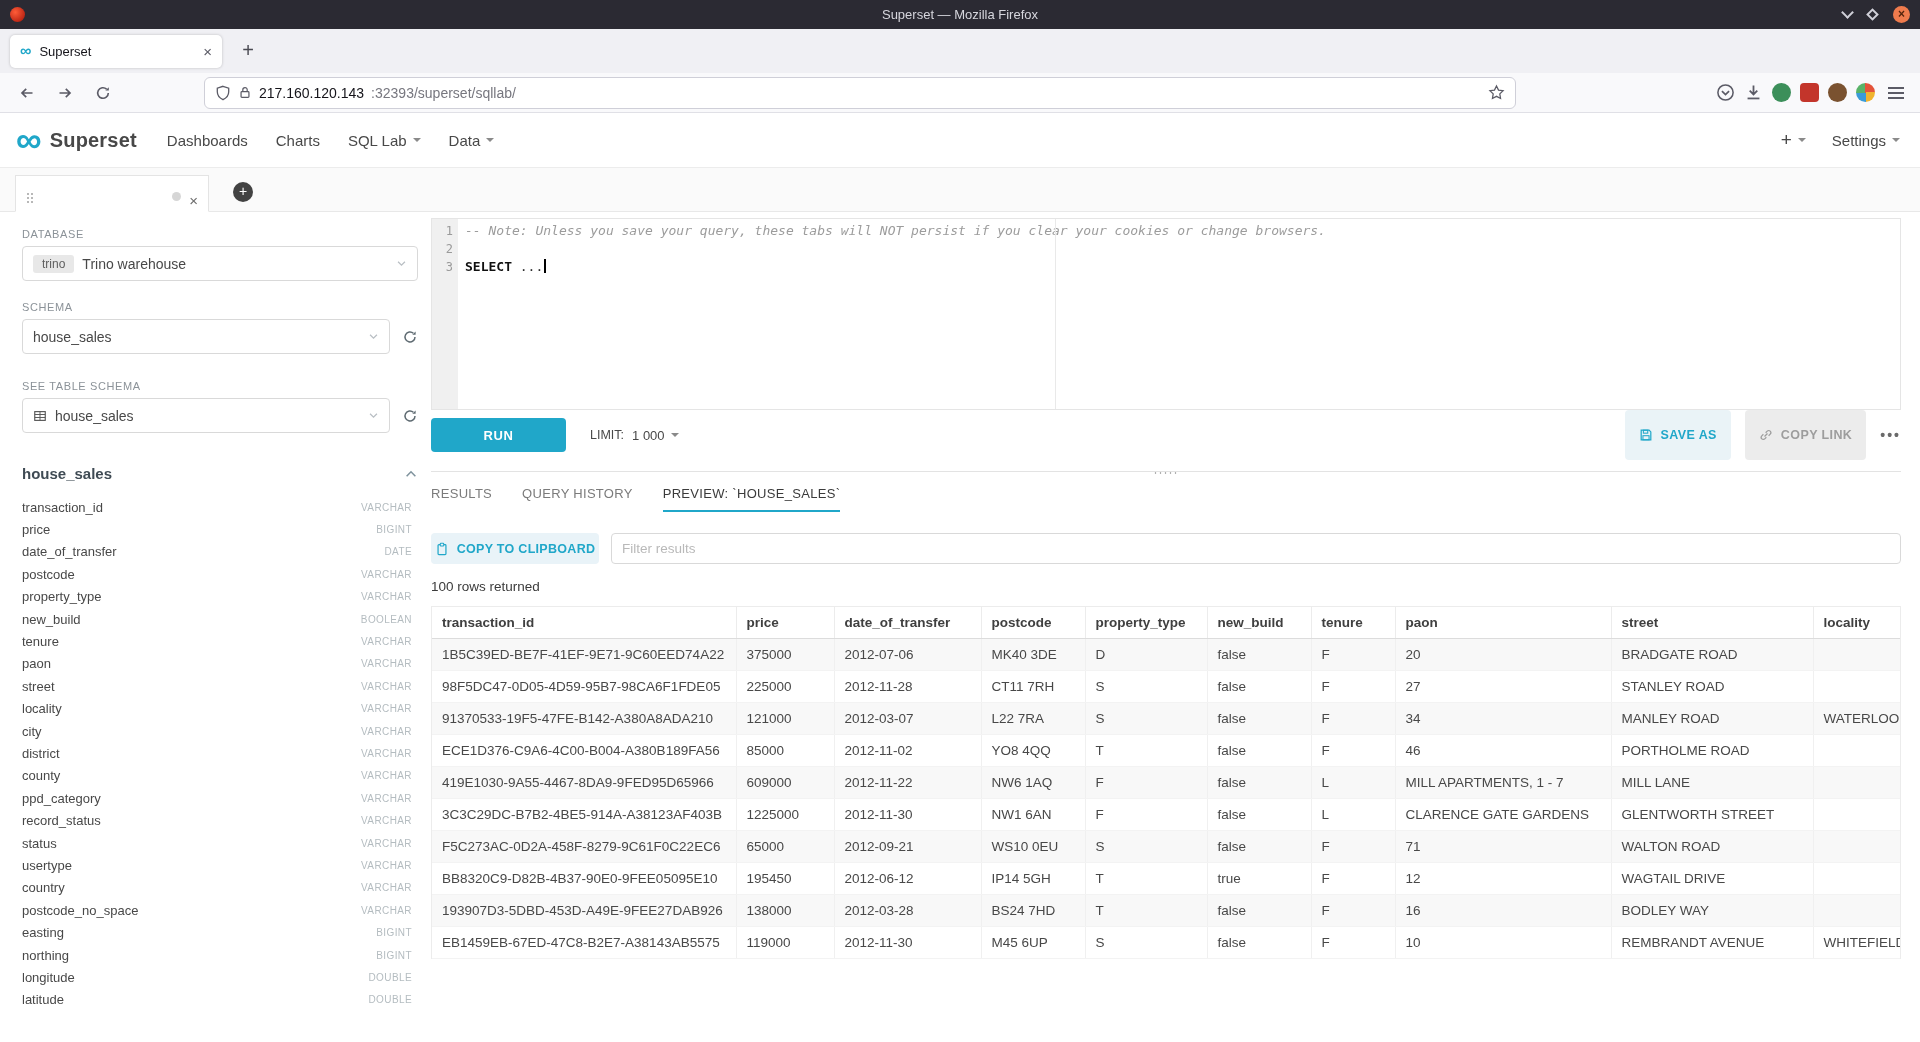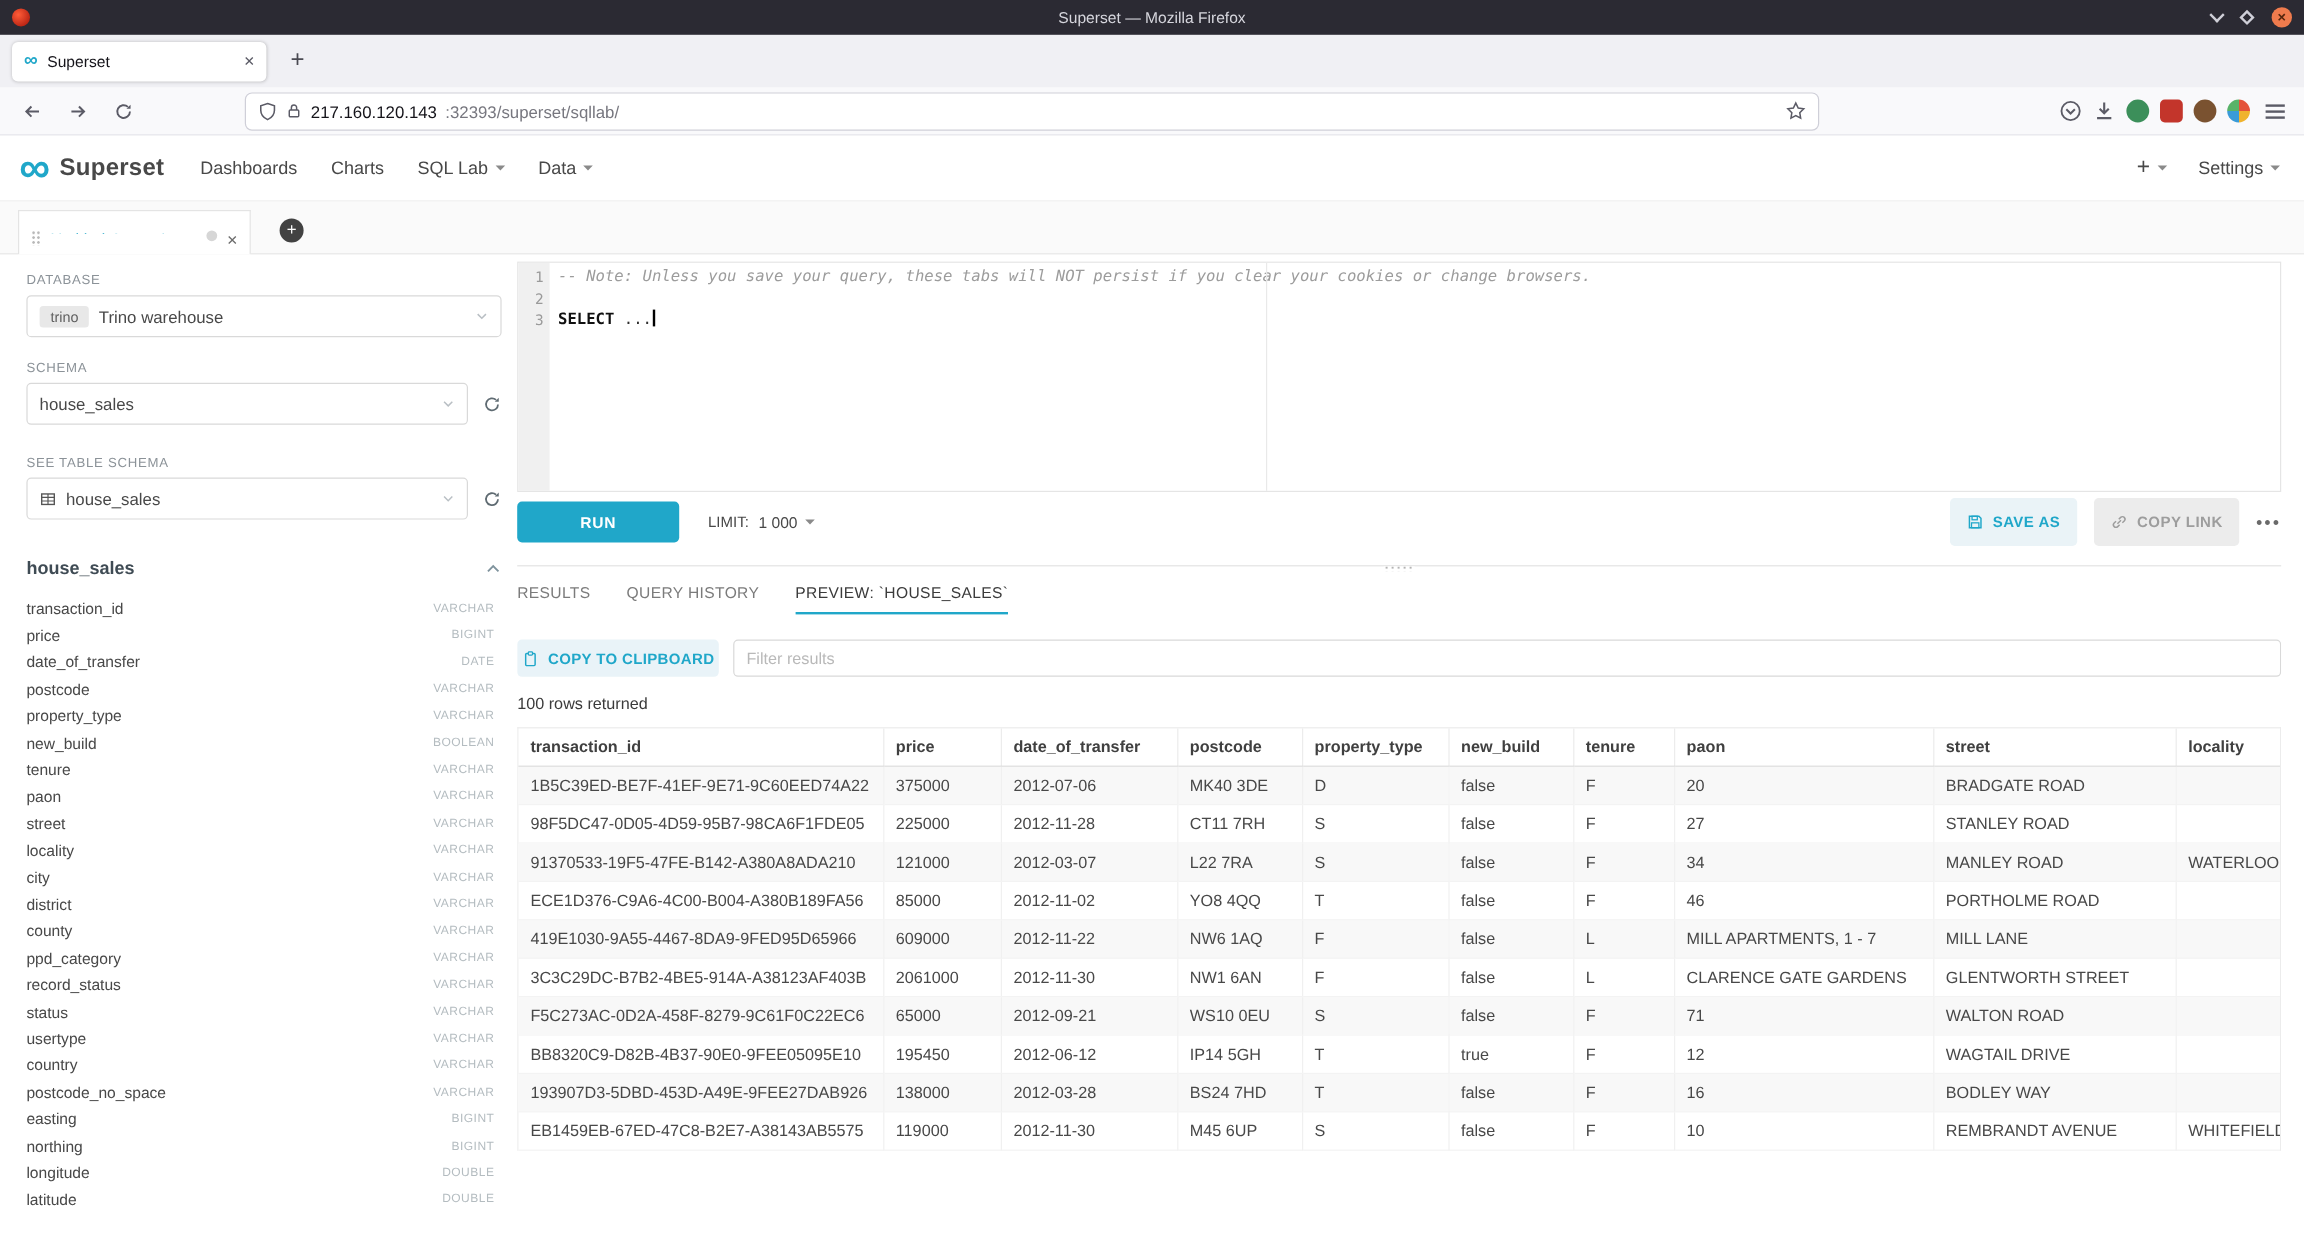--- a/index.html
+++ b/index.html
@@ -85,21 +85,21 @@
   .kw { font-weight:bold; color:#101010; }
   .cursor { display:inline-block; width:2px; height:14px; background:#000; vertical-align:-2px; margin-left:1px; }
   .print-margin { position:absolute; left:623px; top:0; bottom:0; width:1px; background:#e9e9e9; }
 
   
   .toolbar { margin-top:7px; height:36px; display:flex; align-items:center; }
   .run-btn { width:135px; height:34px; background:#20a7c9; color:#fff; border-radius:4px; font-size:13px; font-weight:bold; letter-spacing:.6px; display:flex; align-items:center; justify-content:center; }
   .limit { margin-left:24px; display:flex; align-items:center; gap:8px; font-size:12.5px; color:#484848; }
   .limit-val { font-size:13px; display:flex; align-items:center; }
   .tb-spacer { flex:1; }
-  .btn-light { height:40px; padding:0 14px; border-radius:4px; display:flex; align-items:center; gap:8px; font-size:12.5px; font-weight:bold; letter-spacing:.4px; }
+  .btn-light { height:50px; padding:0 14px; border-radius:4px; display:flex; align-items:center; gap:8px; font-size:12.5px; font-weight:bold; letter-spacing:.4px; }
   .save-as { background:#eaf3f7; color:#20a7c9; }
   .copy-link { background:#ececec; color:#9d9d9d; margin-left:14px; }
   .dots { margin-left:14px; color:#6a6a6a; font-size:14px; letter-spacing:2px; font-weight:bold; }
 
   
   .south { margin-top:18px; border-top:1px solid #e3e3e3; position:relative; flex:1; overflow:hidden; }
   .grip { position:absolute; top:-5px; left:50%; transform:translateX(-50%); width:26px; height:9px; background-color:#fff; background-image:radial-gradient(#b0b0b0 1px, transparent 1.2px); background-size:5px 4px; }
   .rtabbar { margin-top:14px; display:flex; gap:30px; }
   .rtab { font-size:13px; letter-spacing:.3px; color:#7b7b7b; padding-bottom:9px; border-bottom:2px solid transparent; }
   .rtab.active { color:#3b3b3b; border-bottom-color:#20a7c9; }
@@ -525,21 +525,21 @@
                 <td>NW6 1AQ</td>
                 <td>F</td>
                 <td>false</td>
                 <td>L</td>
                 <td>MILL APARTMENTS, 1 - 7</td>
                 <td>MILL LANE</td>
                 <td></td>
               </tr>
               <tr>
                 <td>3C3C29DC-B7B2-4BE5-914A-A38123AF403B</td>
-                <td>2061000</td>
+                <td>1225000</td>
                 <td>2012-11-30</td>
                 <td>NW1 6AN</td>
                 <td>F</td>
                 <td>false</td>
                 <td>L</td>
                 <td>CLARENCE GATE GARDENS</td>
                 <td>GLENTWORTH STREET</td>
                 <td></td>
               </tr>
               <tr>

